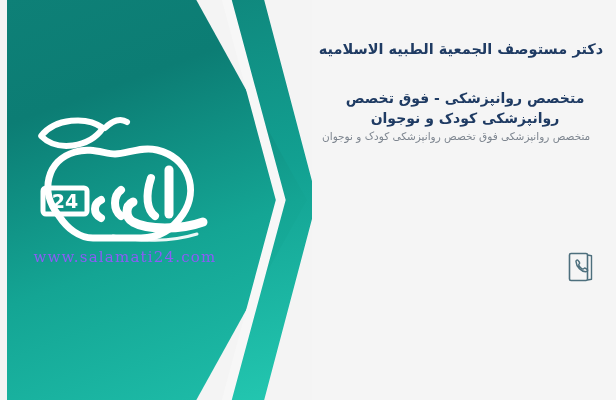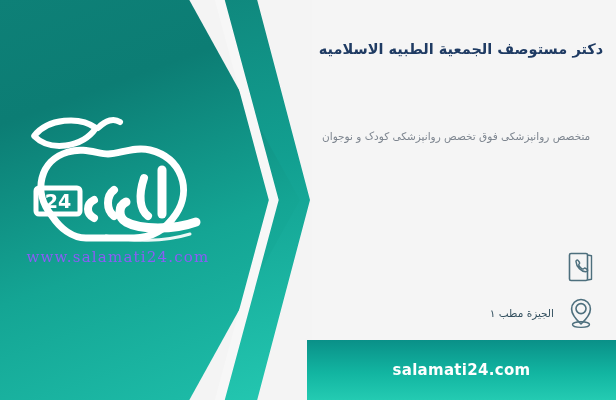--- a/index.html
+++ b/index.html
@@ -8,21 +8,21 @@
     background:#f5f5f5;
     font-family:"DejaVu Sans","Liberation Sans",sans-serif;
   }
   #card{
     position:relative;width:616px;height:400px;overflow:hidden;
     background:#f4f4f4;
   }
 
   
   #brand-panel{
-    position:absolute;left:0;top:0;width:310px;height:400px;
+    position:absolute;left:7px;top:0;width:310px;height:400px;
     overflow:hidden;
   }
   .chev{
     position:absolute;top:-6px;height:412px;
     background:linear-gradient(160deg,#0e8077 0%,#0c7d74 25%,#14a594 60%,#1fc0ab 100%);
   }
   
   .chev.main{
     left:0;width:300px;
     -webkit-clip-path:polygon(0 0, 62% 0, 100% 50%, 62% 100%, 0 100%);
@@ -140,51 +140,38 @@
 
     </div>
 
     <div id="logo-url">www.salamati24.com</div>
   </div>
 
   <div id="content">
 
     <div id="doctor-title">دكتر مستوصف الجمعية الطبيه الاسلاميه</div>
 
+    <div id="specialty">متخصص روانپزشکی - فوق تخصص روانپزشکی کودک و نوجوان</div>
 
     <div id="specialty-sub">متخصص روانپزشکی فوق تخصص روانپزشکی کودک و نوجوان</div>
 
     <div id="contacts">
 
       <div class="contact-row">
         <span class="contact-ico">
           <svg width="26" height="30" viewBox="0 0 26 30" fill="none" xmlns="http://www.w3.org/2000/svg">
             <rect x="1.5" y="1.5" width="18" height="27" rx="1.5" stroke="#4d6f7d" stroke-width="1.6"></rect>
             <path d="M19.5 3 L23.5 3.8 L23.5 27.2 L19.5 28" stroke="#4d6f7d" stroke-width="1.4" stroke-linejoin="round"></path>
             <path d="M8 9.5 C8 8 9.4 7.6 10.2 8.6 L11.4 10.2 C11.9 10.9 11.7 11.5 11.1 12
                      C10.6 12.4 10.6 13 11.1 13.9 C11.8 15.2 12.9 16.2 14.1 16.8
                      C14.9 17.2 15.5 17.1 15.9 16.6 C16.4 16 17 15.9 17.6 16.3 L19.1 17.4
                      C20 18.1 19.7 19.4 18.3 19.6 C13.5 20.2 8.2 14.6 8 9.5 Z" stroke="#4d6f7d" stroke-width="1.5" stroke-linejoin="round"></path>
           </svg>
         </span>
         <span class="contact-text"></span>
       </div>
 
-      <div class="contact-row">
-        <span class="contact-ico">
-          <svg width="28" height="32" viewBox="0 0 28 32" fill="none" xmlns="http://www.w3.org/2000/svg">
-            <path d="M14 2.5 C19.2 2.5 23.4 6.7 23.4 11.9 C23.4 17.6 16.8 24.4 14 27
-                     C11.2 24.4 4.6 17.6 4.6 11.9 C4.6 6.7 8.8 2.5 14 2.5 Z" stroke="#4d6f7d" stroke-width="1.6" stroke-linejoin="round"></path>
-            <circle cx="14" cy="11.6" r="5" stroke="#4d6f7d" stroke-width="1.6"></circle>
-            <ellipse cx="14" cy="27.6" rx="8.5" ry="2.8" stroke="#4d6f7d" stroke-width="1.4"></ellipse>
-          </svg>
-        </span>
-        <span class="contact-text">الجيزة مطب ١</span>
-      </div>
 
     </div>
   </div>
 
-  <div id="footer-bar">
-    <span>salamati24.com</span>
-  </div>
 
 </div>
 
 </body></html>

